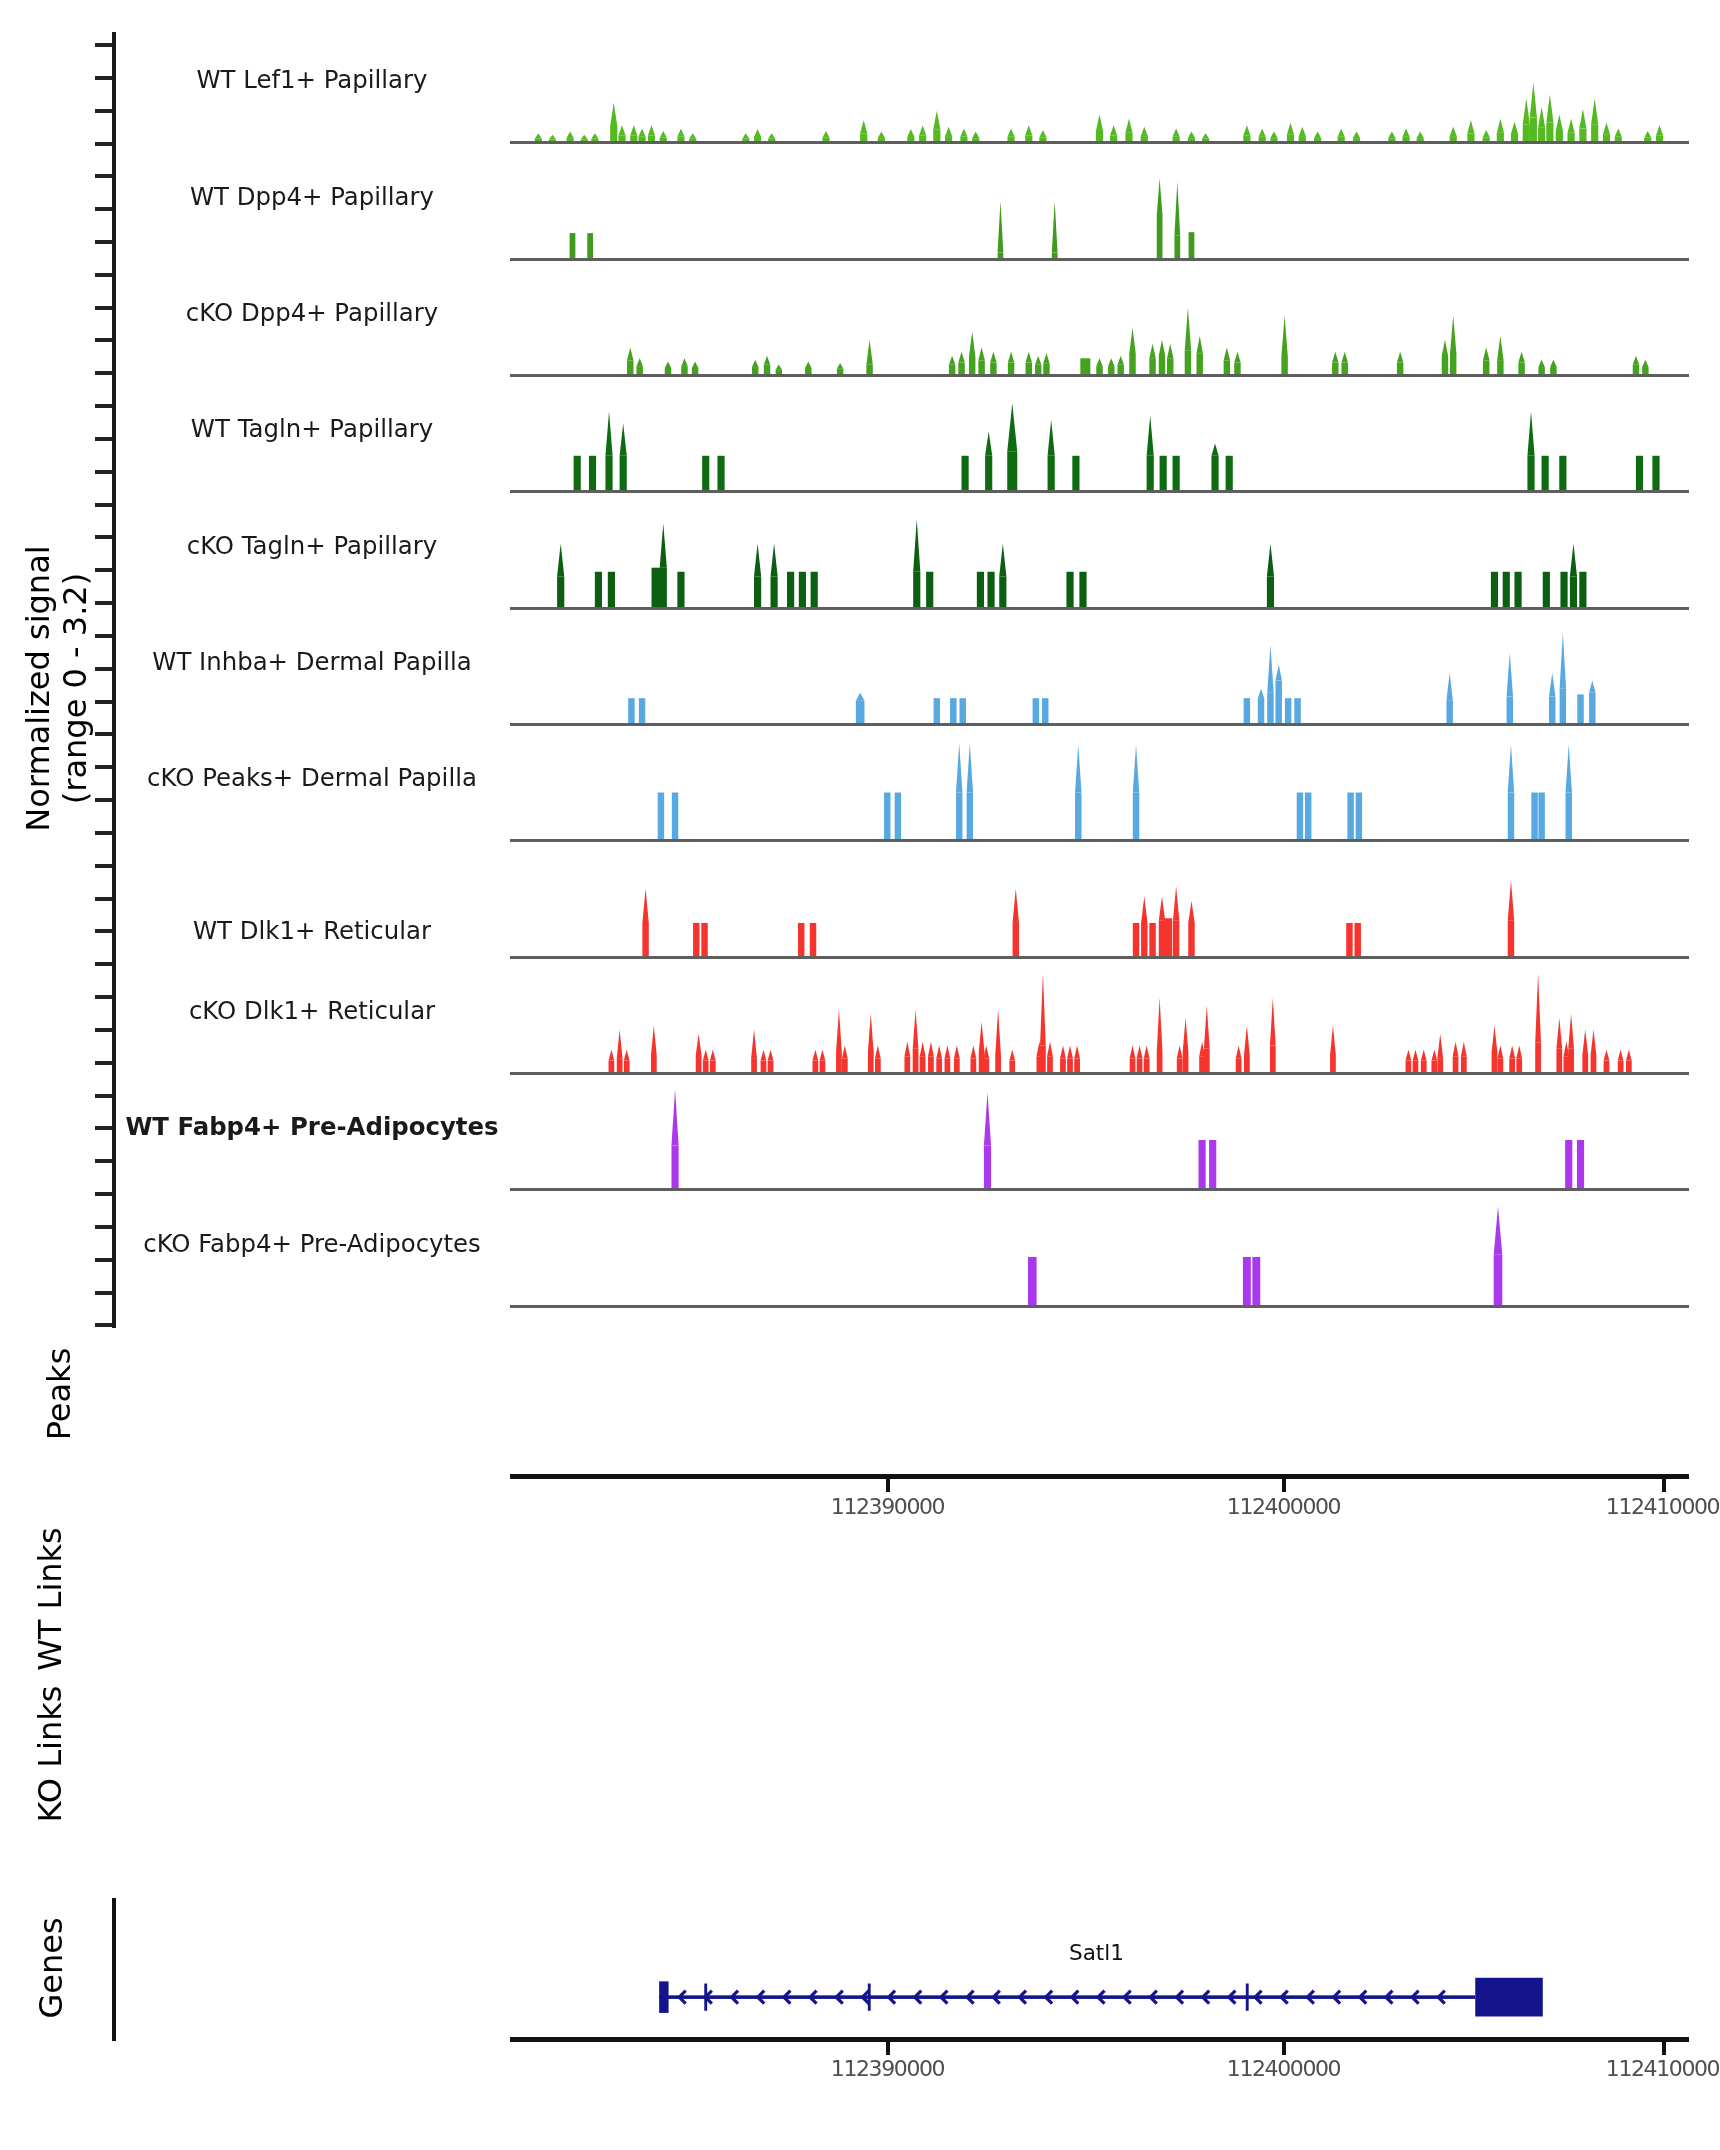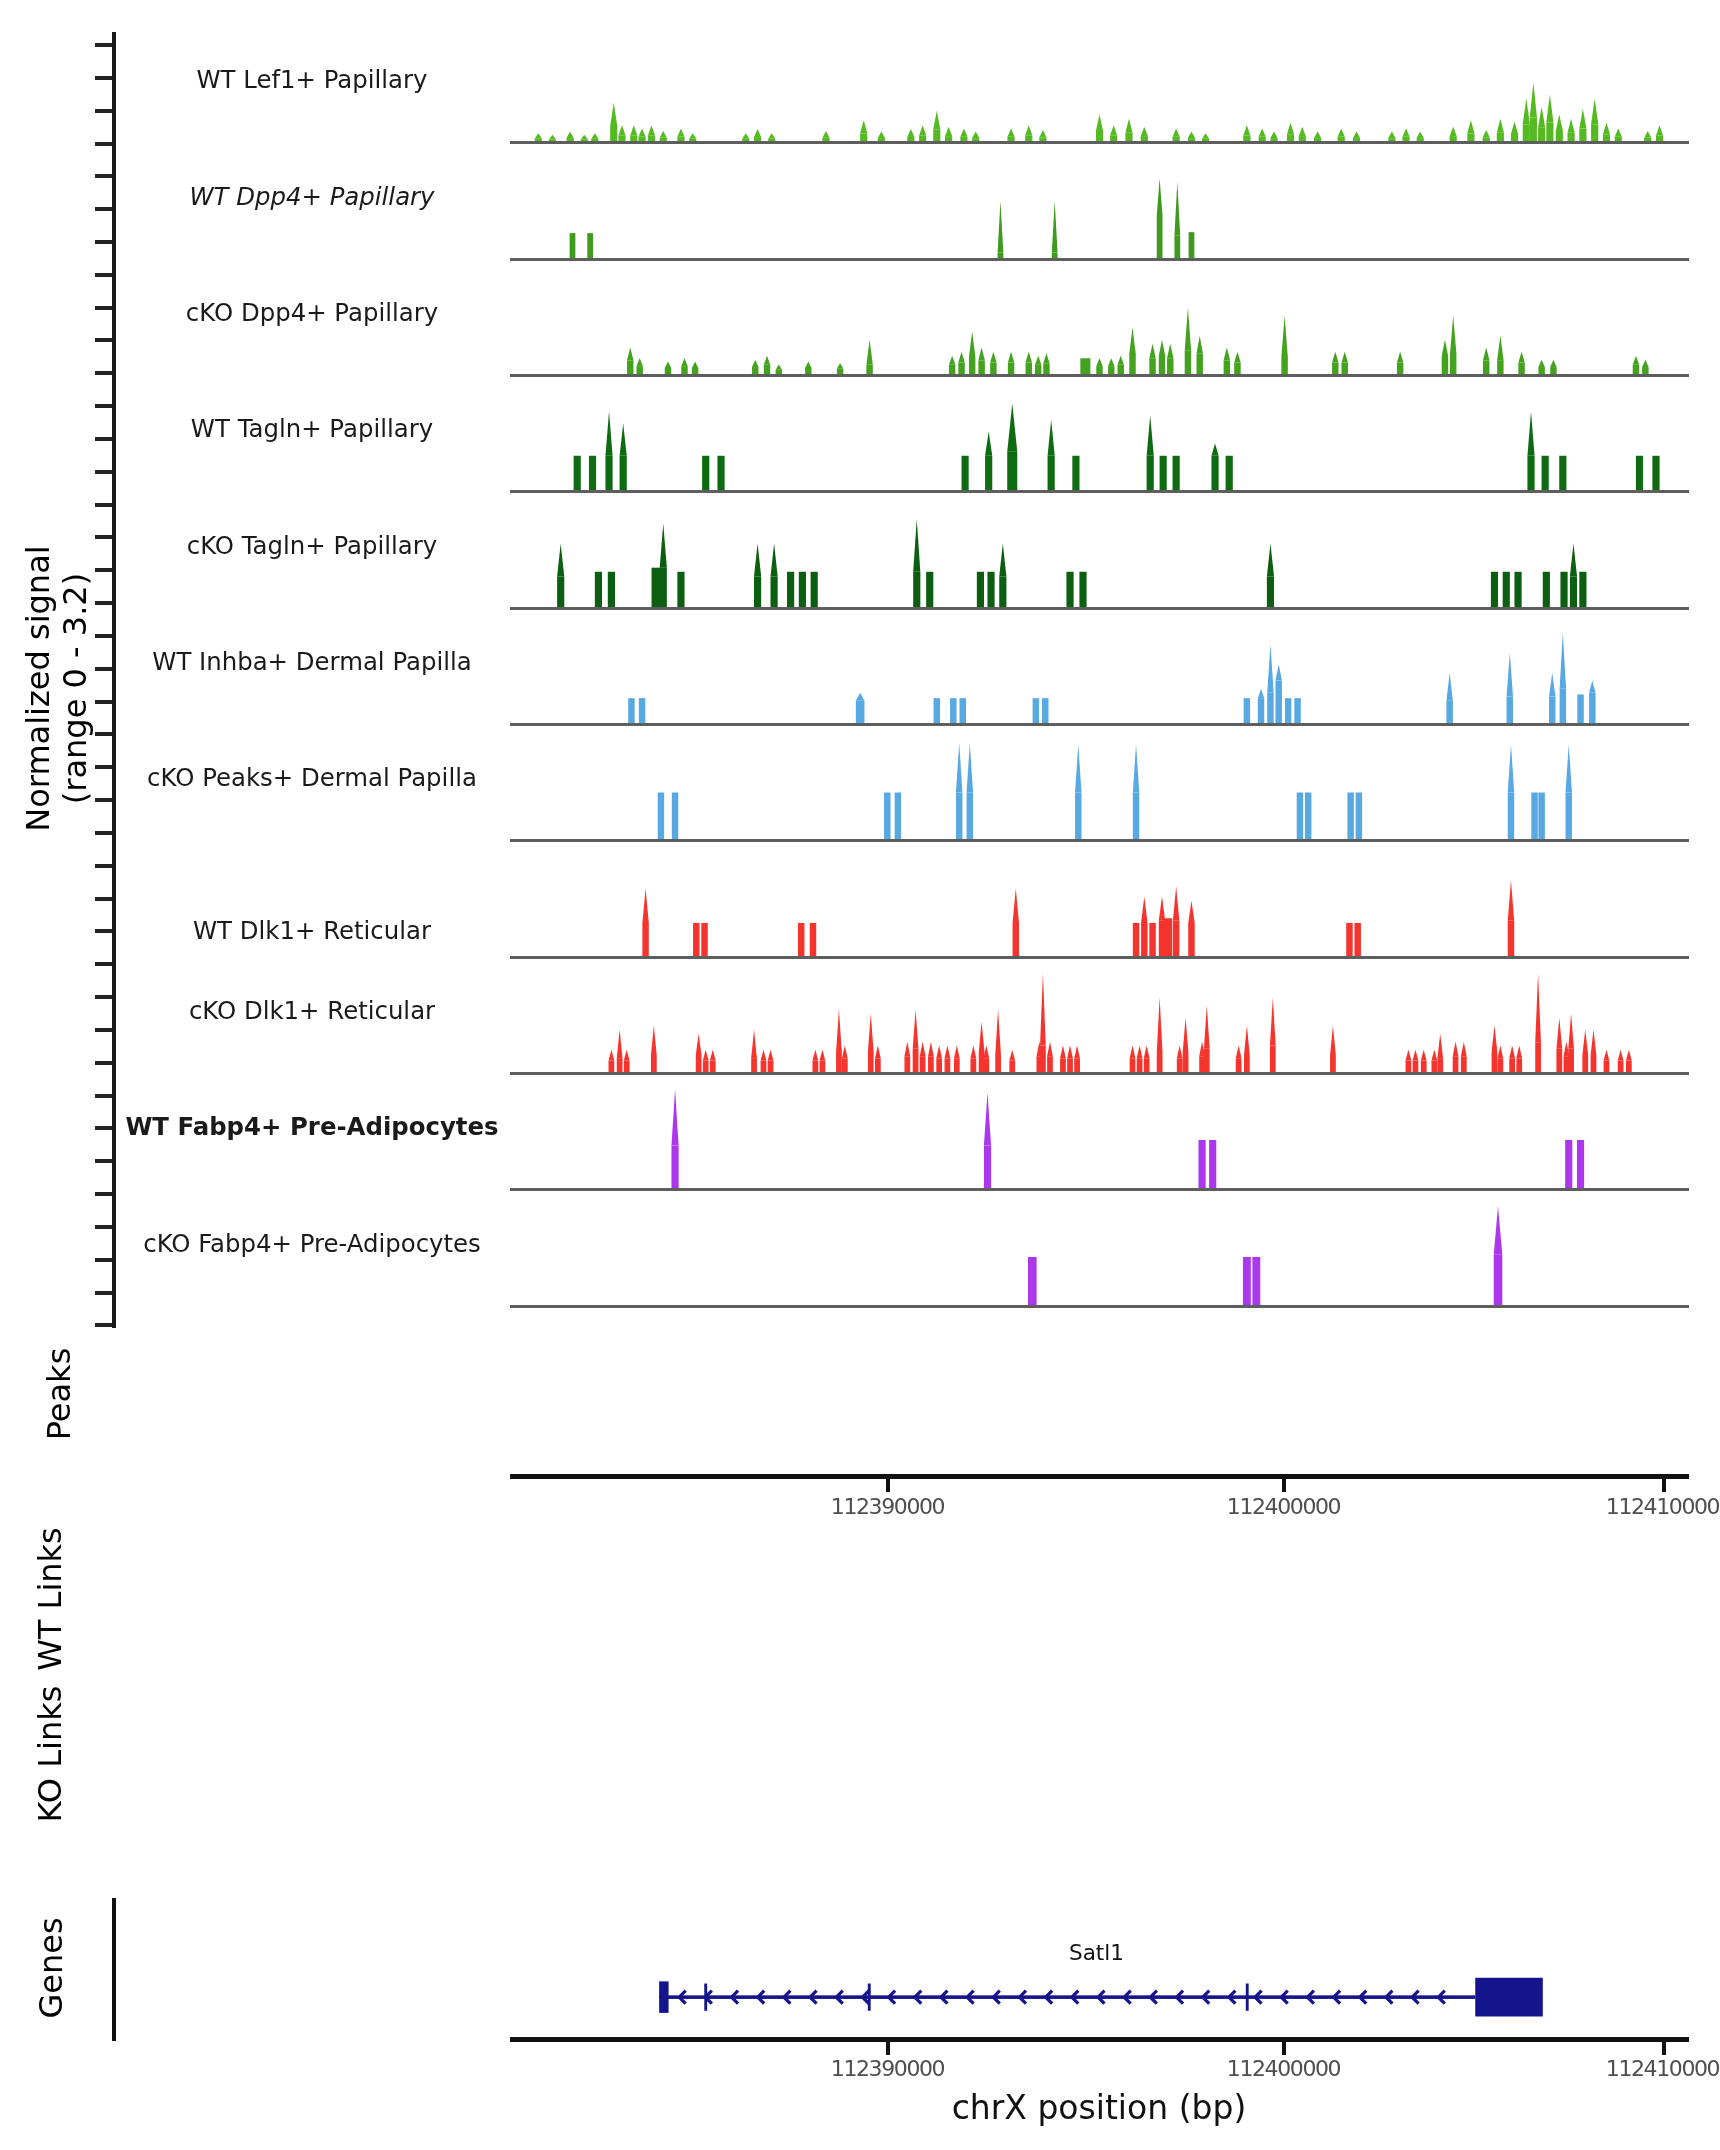--- a/index.html
+++ b/index.html
@@ -82,21 +82,20 @@
       <path d="M 1157.466 37 L 1148.466 46 L 1157.466 55" stroke="#14148C" stroke-width="4.5" fill="none"></path>
       <path d="M 1193.966 37 L 1184.966 46 L 1193.966 55" stroke="#14148C" stroke-width="4.5" fill="none"></path>
       <path d="M 1230.466 37 L 1221.466 46 L 1230.466 55" stroke="#14148C" stroke-width="4.5" fill="none"></path>
       <path d="M 1266.966 37 L 1257.966 46 L 1266.966 55" stroke="#14148C" stroke-width="4.5" fill="none"></path>
       <path d="M 1303.466 37 L 1294.466 46 L 1303.466 55" stroke="#14148C" stroke-width="4.5" fill="none"></path>
     </svg>
 
   <div class="axisline" style="left:510px;top:2037px;width:1179px;"></div>
   <div id="genome-ticks"></div>
 
-  <div class="xlabel" style="left:812px;top:2088px;width:574px;">chrX position (bp)</div>
 <div class="ytick" style="left: 95px; top: 43px;"></div>
     <div class="ytick" style="left: 95px; top: 76px;"></div>
     <div class="ytick" style="left: 95px; top: 109px;"></div>
     <div class="ytick" style="left: 95px; top: 142px;"></div>
     <div class="ytick" style="left: 95px; top: 174px;"></div>
     <div class="ytick" style="left: 95px; top: 207px;"></div>
     <div class="ytick" style="left: 95px; top: 240px;"></div>
     <div class="ytick" style="left: 95px; top: 273px;"></div>
     <div class="ytick" style="left: 95px; top: 306px;"></div>
     <div class="ytick" style="left: 95px; top: 338px;"></div>
@@ -253,21 +252,21 @@
       <rect x="1523.92" y="134.24" width="10" height="11.759999999999998" fill="#55B922"></rect>
       <polygon points="1523.92,134.24 1528.92,118 1533.92,134.24" fill="#55B922"></polygon>
       <rect x="1540.36" y="137.5475" width="10" height="8.4525" fill="#55B922"></rect>
       <polygon points="1540.36,137.5475 1545.36,125.875 1550.36,137.5475" fill="#55B922"></polygon>
       <rect x="1581.46" y="139.0175" width="10" height="6.982499999999999" fill="#55B922"></rect>
       <polygon points="1581.46,139.0175 1586.46,129.375 1591.46,139.0175" fill="#55B922"></polygon>
       <rect x="1597.8999999999999" y="135.71" width="10" height="10.29" fill="#55B922"></rect>
       <polygon points="1597.8999999999999,135.71 1602.8999999999999,121.5 1607.8999999999999,135.71" fill="#55B922"></polygon>
     </svg>
     <div class="baseline" style="left: 510px; top: 141px; width: 1179px;"></div>
-    <div class="track-label" style="top: 182px; font-style: italic;">WT Dpp4+ Papillary</div>
+    <div class="track-label" style="top: 182px;">WT Dpp4+ Papillary</div>
     <svg width="1179" height="105" viewBox="0 0 1644 146" style="left: 510px; top: 154px;">
       <rect x="83.13199999999999" y="110.125" width="8" height="35.875" fill="#3F9A1E"></rect>
       <rect x="107.792" y="110.125" width="8" height="35.875" fill="#3F9A1E"></rect>
       <rect x="679.904" y="137.25" width="8" height="8.75" fill="#3F9A1E"></rect>
       <polygon points="679.904,137.25 683.904,65.5 687.904,137.25" fill="#3F9A1E"></polygon>
       <rect x="755.528" y="137.25" width="8" height="8.75" fill="#3F9A1E"></rect>
       <polygon points="755.528,137.25 759.528,65.5 763.528,137.25" fill="#3F9A1E"></polygon>
       <rect x="901.844" y="84.75" width="8" height="61.24999999999999" fill="#3F9A1E"></rect>
       <polygon points="901.844,84.75 905.844,34.000000000000014 909.844,84.75" fill="#3F9A1E"></polygon>
       <rect x="926.5039999999999" y="113.1875" width="8" height="32.8125" fill="#3F9A1E"></rect>

